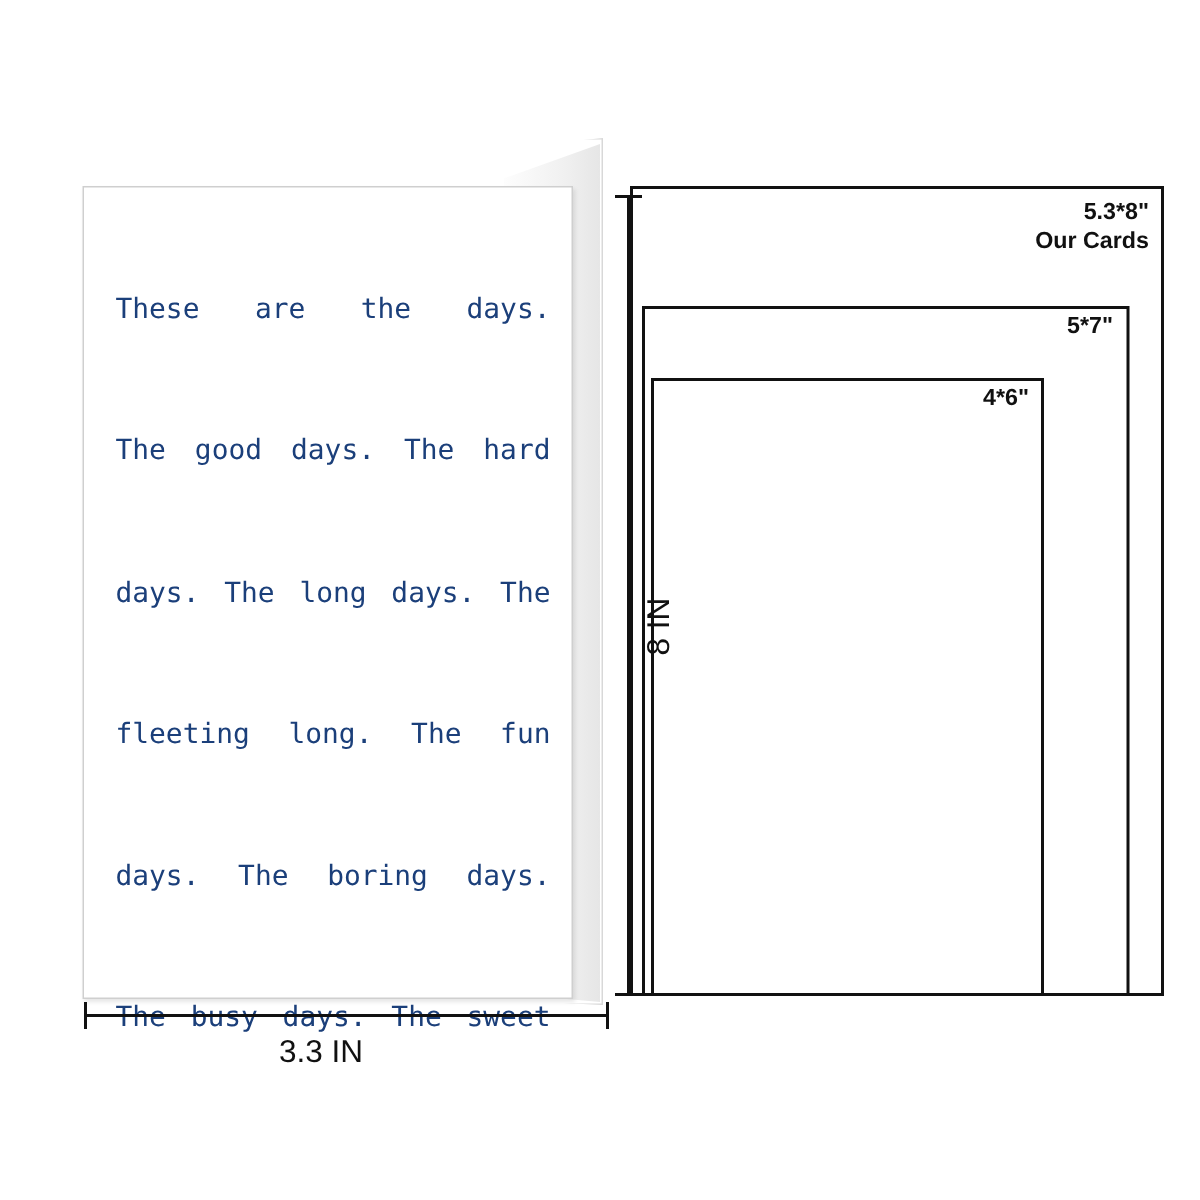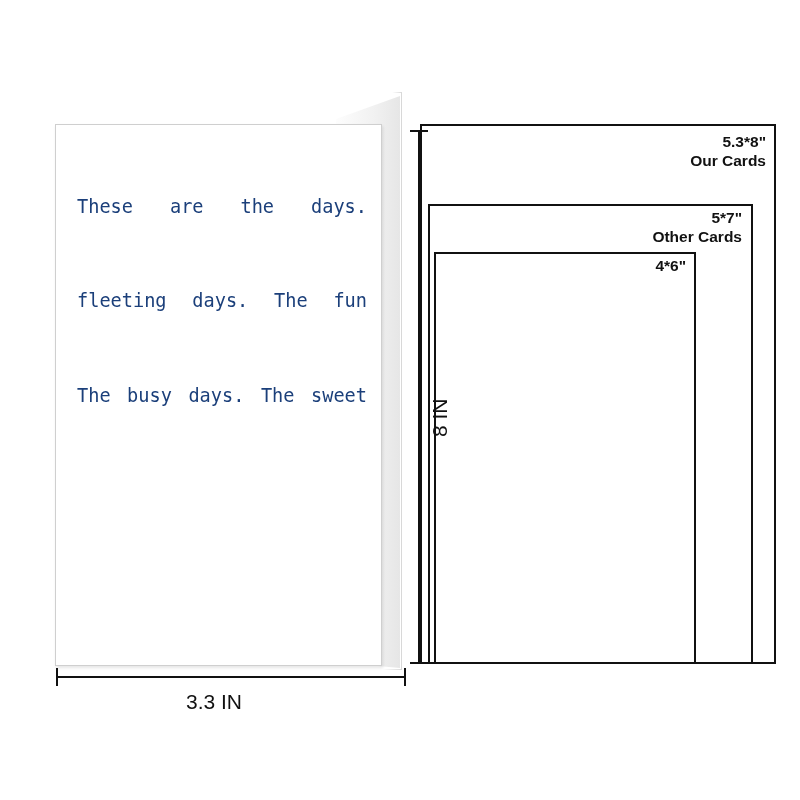--- a/index.html
+++ b/index.html
@@ -134,21 +134,24 @@
 <div id="page">
 
   <div id="card-illustration">
 
     <div class="card-back"></div>
     <div class="card-back-shade"></div>
 
     <div class="card-front">
       <div class="card-text">
         <span class="line">These are the days.</span>
-        <span class="line">fleeting days. The fun</span>
+        <span class="line">The good days. The hard</span>
+        <span class="line">days. The long days. The</span>
+        <span class="line">fleeting long. The fun</span>
+        <span class="line">days. The boring days.</span>
         <span class="line">The busy days. The sweet</span>
         
         
         
         
         
         
         
         
       </div>
@@ -169,21 +172,20 @@
 
     <div class="size-box" style="left:0px; top:0px; width:356px; height:540px;"></div>
     <div class="size-caption" style="left:136px; top:8px; width:210px;">
       <span class="cap-dim">5.3*8"</span>
       <span class="cap-name">Our Cards</span>
     </div>
 
     <div class="size-box" style="left:8px; top:80px; width:325px; height:460px;"></div>
     <div class="size-caption" style="left:110px; top:84px; width:212px;">
       <span class="cap-dim">5*7"</span>
-      <span class="cap-name">Other Cards</span>
     </div>
 
     <div class="size-box" style="left:14px; top:128px; width:262px; height:412px;"></div>
     <div class="size-caption" style="left:48px; top:132px; width:218px;">
       <span class="cap-dim">4*6"</span>
     </div>
   </div>
 
 </div>
 

